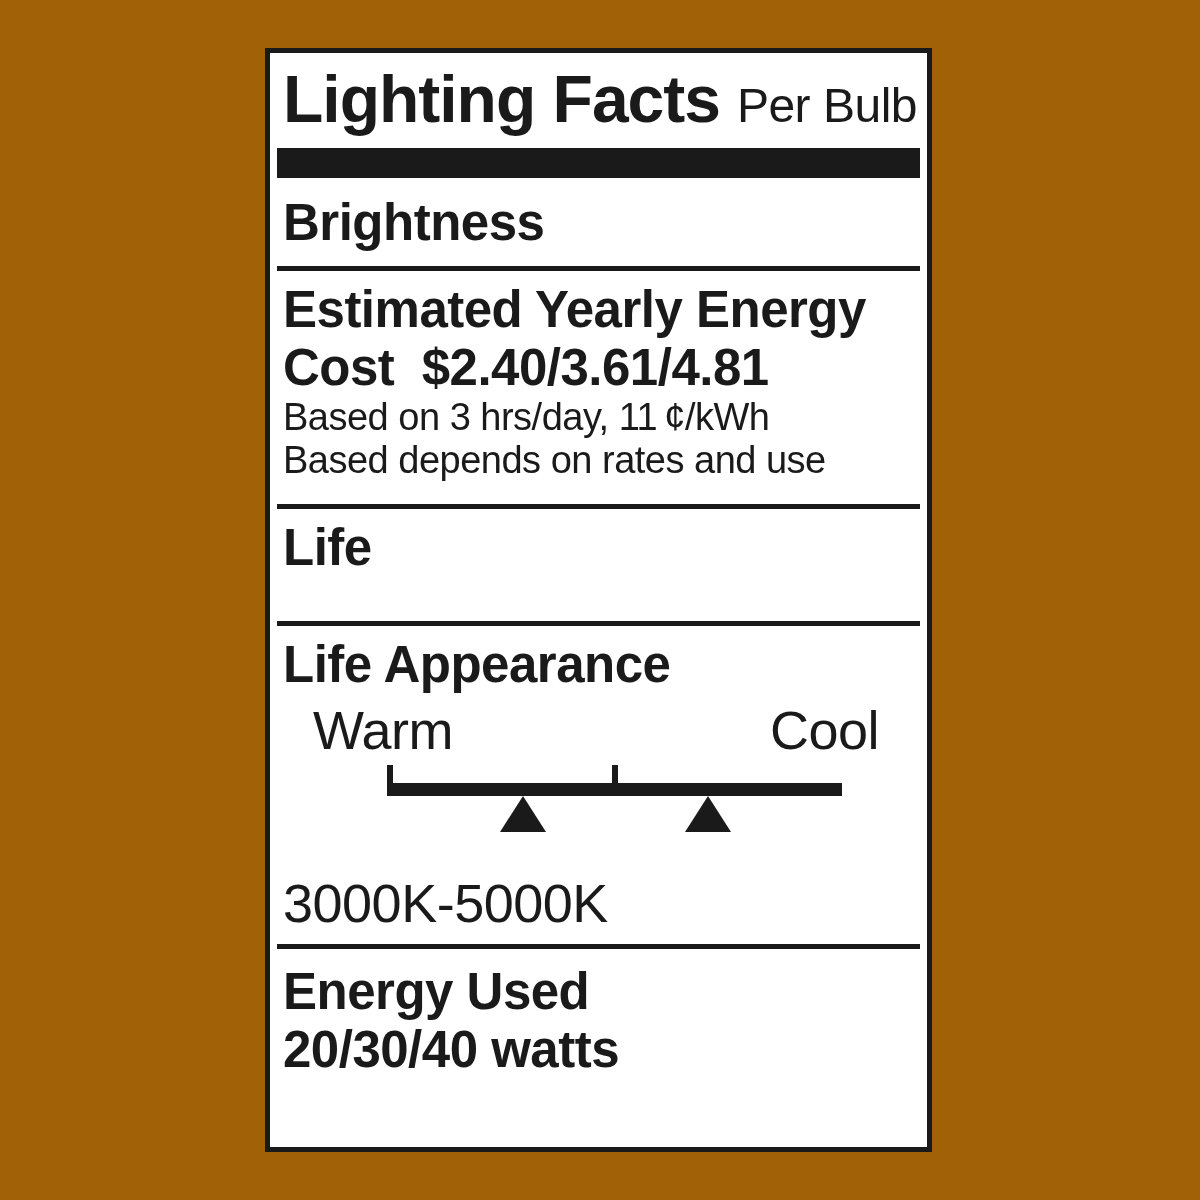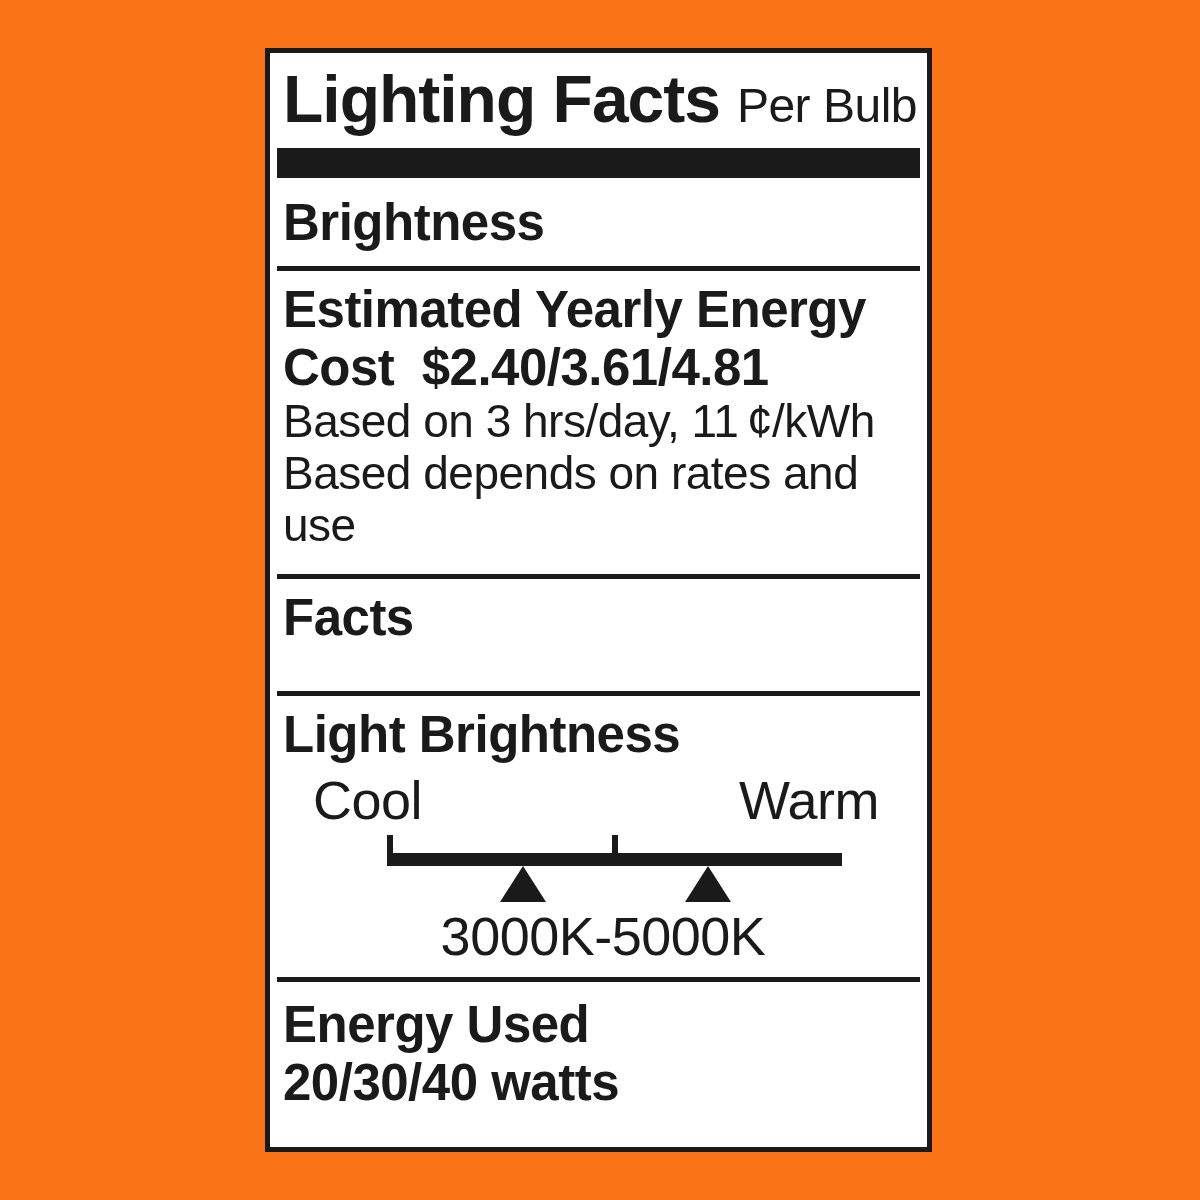--- a/index.html
+++ b/index.html
@@ -8,21 +8,21 @@
     width: 1200px;
     height: 1200px;
     background: #ffffff;
     font-family: "Liberation Sans", "DejaVu Sans", sans-serif;
     color: #1a1a1a;
   }
   .stage {
     position: relative;
     width: 1200px;
     height: 1200px;
-    background: #f97316;
+    background: #a16207;
   }
   .label-box {
     position: absolute;
     left: 265px;
     top: 48px;
     width: 667px;
     height: 1104px;
     box-sizing: border-box;
     border: 5px solid #1a1a1a;
     background: #ffffff;
@@ -56,21 +56,21 @@
   .section {
     padding: 10px 4px 14px 13px;
   }
   .bold-line {
     font-size: 51px;
     font-weight: bold;
     letter-spacing: -0.5px;
     line-height: 1.13;
   }
   .reg-line {
-    font-size: 46px;
+    font-size: 38px;
     font-weight: normal;
     letter-spacing: -0.5px;
     line-height: 1.13;
   }
   .gap-sm { height: 8px; }
   .gap-md { height: 22px; }
   .warm-cool-row {
     display: flex;
     justify-content: space-between;
     align-items: baseline;
@@ -108,25 +108,26 @@
     top: 31px;
     width: 0;
     height: 0;
     border-left: 23px solid transparent;
     border-right: 23px solid transparent;
     border-bottom: 36px solid #1a1a1a;
   }
   .marker-warm { left: calc(29.9% - 23px); }
   .marker-cool { left: calc(70.6% - 23px); }
   .range-line {
-    text-align: center;
+    text-align: left;
     font-size: 54px;
     font-weight: normal;
     letter-spacing: -0.5px;
     padding-top: 2px;
+    margin-top: 37px;
   }
   .pre { white-space: pre-wrap; }
 </style>
 </head>
 <body>
 
 <div class="stage">
   <div class="label-box">
 
     <div class="header">
@@ -146,32 +147,32 @@
       <div class="bold-line">Estimated Yearly Energy</div>
       <div class="bold-line pre">Cost &nbsp;$2.40/3.61/4.81</div>
       <div class="reg-line">Based on 3 hrs/day, 11 ¢/kWh</div>
       <div class="reg-line">Based depends on rates and use</div>
       <div class="gap-sm"></div>
     </div>
 
     <div class="divider"></div>
 
     <div class="section">
-      <div class="bold-line">Facts</div>
+      <div class="bold-line">Life</div>
       <div class="gap-md"></div>
       <div class="gap-sm"></div>
     </div>
 
     <div class="divider"></div>
 
     <div class="section" style="padding-bottom:10px;">
-      <div class="bold-line">Light Brightness</div>
+      <div class="bold-line">Life Appearance</div>
       <div class="warm-cool-row">
+        <span>Warm</span>
         <span>Cool</span>
-        <span>Warm</span>
       </div>
       <div class="scale">
         <div class="scale-bar"></div>
         <div class="tick tick-left"></div>
         <div class="tick tick-mid"></div>
         <div class="marker marker-warm"></div>
         <div class="marker marker-cool"></div>
       </div>
       <div class="range-line">3000K-5000K</div>
     </div>

